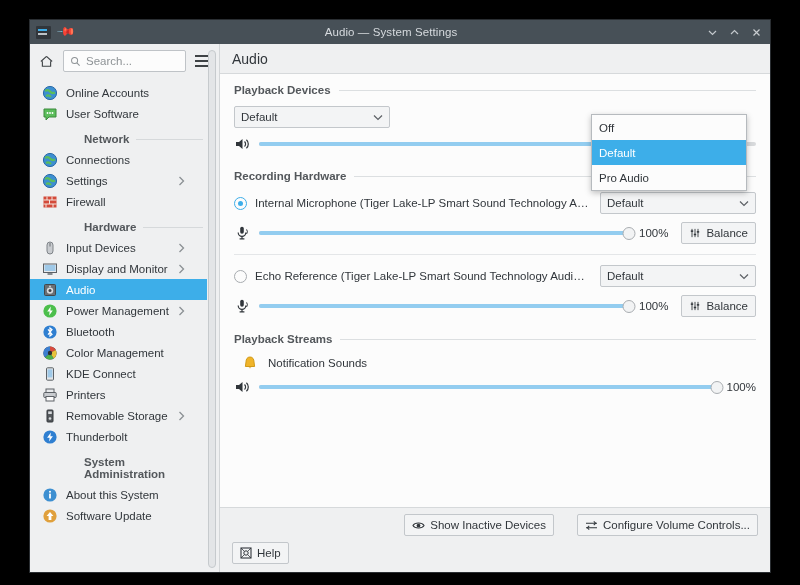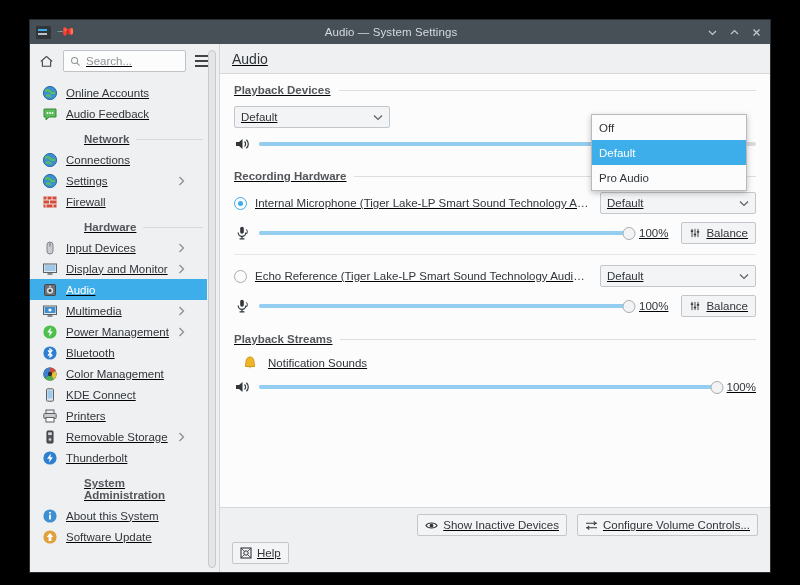--- a/index.html
+++ b/index.html
@@ -32,21 +32,21 @@
   .tb-pin { color: #c8ccd0; font-size: 12px; line-height: 1; transform: rotate(45deg); }
   .tb-title {
     position: absolute; left: 0; right: 18px; text-align: center;
     color: #d6dade; font-size: 11.5px; letter-spacing: .1px;
   }
   .tb-right { margin-left: auto; display: flex; gap: 11px; z-index: 2; padding-right: 2px; }
   .tb-btn { color: #c3c8cc; font-size: 11px; line-height: 1; cursor: default;
             width: 11px; text-align: center; }
   .tb-btn svg { display: block; }
   
-  .body { flex: 1; display: flex; min-height: 0; background: #737373; text-decoration: underline; }
+  .body { flex: 1; display: flex; min-height: 0; background: #737373; }
   
   .sidebar {
     width: 190px; background: #eff0f1;
     display: flex; flex-direction: column;
     border-right: 1px solid #d3d6d8;
     position: relative;
   }
   .search-row {
     display: flex; align-items: center; gap: 6px;
     padding: 6px 7px 6px 5px; flex: 0 0 auto;
@@ -142,21 +142,21 @@
     box-shadow: 0 2px 6px rgba(0,0,0,.25); z-index: 50;
   }
   .popup-item { height: 25px; display: flex; align-items: center; padding: 0 7px; font-size: 11.5px; color: #31363b; }
   .popup-item.sel { background: #3daee9; color: #fff; }
   
   .footer {
     flex: 0 0 auto; background: #eff0f1; border-top: 1px solid #d6d9db;
     padding: 6px 12px 8px 12px;
   }
   .footer-row { display: flex; align-items: center; }
-  .footer-row.top { justify-content: flex-end; gap: 10px; }
+  .footer-row.top { justify-content: flex-end; gap: 23px; }
   .footer-row.bot { margin-top: 6px; }
   svg { display: block; }
 </style>
 </head>
 <body>
 
 <div class="window">
 
   <div class="titlebar">
     <div class="tb-left">
@@ -221,21 +221,21 @@
           </div>
           <div class="nav-item">
             <span class="ico">
               <svg width="16" height="16" viewBox="0 0 16 16">
                 <path d="M2 3 H14 V11 H7 L4 14 V11 H2 Z" fill="#5bbd5b" stroke="#3d8b3d" stroke-width="1"></path>
                 <circle cx="5.5" cy="7" r="0.9" fill="#fff"></circle>
                 <circle cx="8" cy="7" r="0.9" fill="#fff"></circle>
                 <circle cx="10.5" cy="7" r="0.9" fill="#fff"></circle>
               </svg>
             </span>
-            <span class="label">Audio Feedback</span>
+            <span class="label">User Software</span>
           </div>
           <div class="nav-group">
             <span>Network</span>
             <span class="rule"></span>
           </div>
           <div class="nav-item">
             <span class="ico">
               <svg width="16" height="16" viewBox="0 0 16 16">
                 <circle cx="8" cy="8" r="6.6" fill="#3d8fd1"></circle>
                 <path d="M3 6 Q6 4 8 6.5 Q10 9 13 7.5 M4 11 Q7 9.5 9 12" fill="none" stroke="#5bbd5b" stroke-width="2.2"></path>
@@ -304,36 +304,20 @@
           <div class="nav-item selected">
             <span class="ico">
               <svg width="16" height="16" viewBox="0 0 16 16">
                 <rect x="2.5" y="2.5" width="11" height="11" rx="1" fill="#6a7075" stroke="#42474b" stroke-width="1"></rect>
                 <circle cx="8" cy="8.6" r="3.2" fill="#d7dadd"></circle>
                 <circle cx="8" cy="8.6" r="1.5" fill="#3f4448"></circle>
                 <circle cx="8" cy="4.4" r="0.9" fill="#d7dadd"></circle>
               </svg>
             </span>
             <span class="label">Audio</span>
-          </div>
-          <div class="nav-item">
-            <span class="ico">
-              <svg width="16" height="16" viewBox="0 0 16 16">
-                <rect x="1.5" y="3" width="13" height="8.5" fill="#e8eaec" stroke="#5c6166" stroke-width="1"></rect>
-                <rect x="2.6" y="4" width="10.8" height="6" fill="#3d8fd1"></rect>
-                <circle cx="8" cy="7" r="1.6" fill="#fff"></circle>
-                <path d="M5.5 13 H10.5" stroke="#5c6166" stroke-width="1.4"></path>
-              </svg>
-            </span>
-            <span class="label">Multimedia</span>
-            <span class="chev">
-              <svg width="7" height="10" viewBox="0 0 7 10">
-                <path d="M1.5 1 L5.5 5 L1.5 9" fill="none" stroke="currentColor" stroke-width="1.3"></path>
-              </svg>
-            </span>
           </div>
           <div class="nav-item">
             <span class="ico">
               <svg width="16" height="16" viewBox="0 0 16 16">
                 <circle cx="8" cy="8" r="6.6" fill="#4cbf4c"></circle>
                 <path d="M8.8 3.6 L5.2 8.6 H7.6 L7.2 12.4 L10.8 7.4 H8.4 Z" fill="#fff"></path>
               </svg>
             </span>
             <span class="label">Power Management</span>
             <span class="chev">

